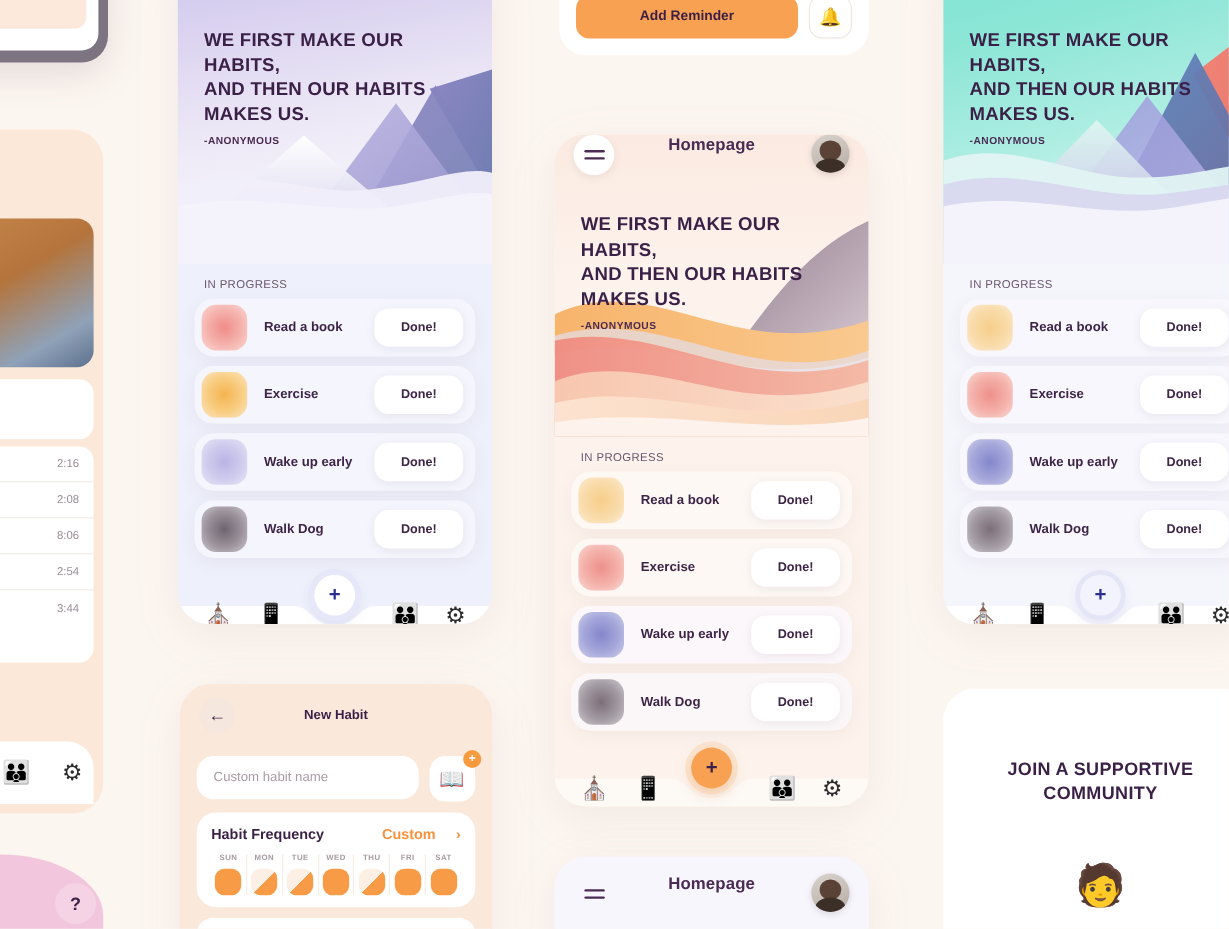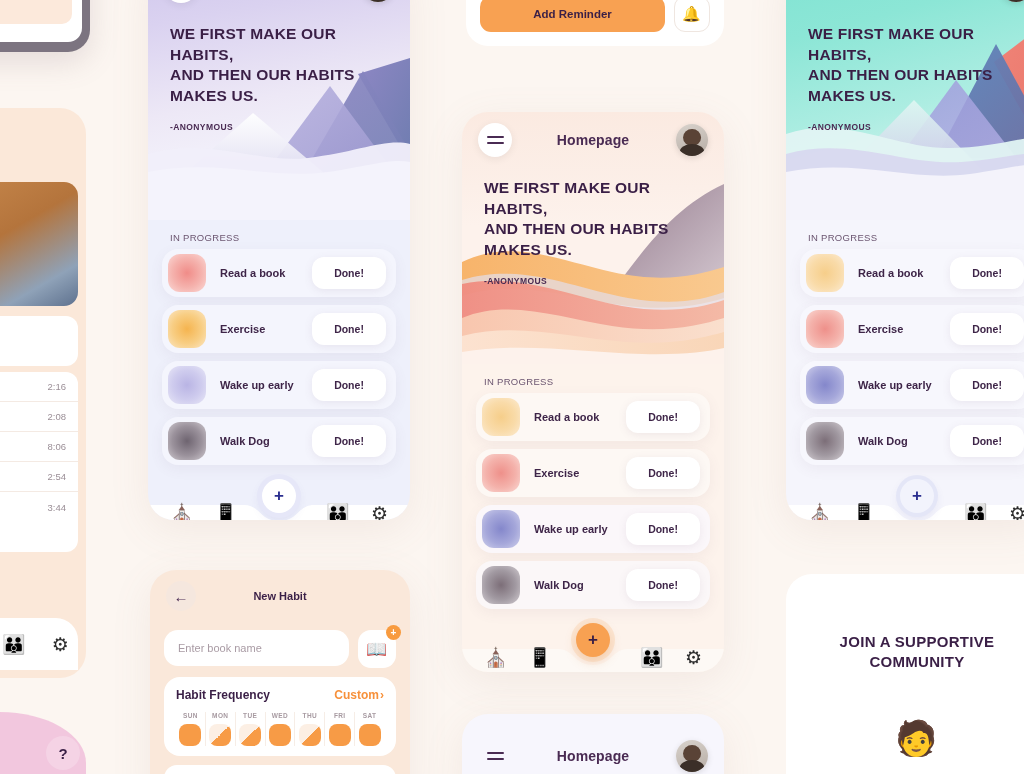--- a/index.html
+++ b/index.html
@@ -16,21 +16,21 @@
   .screen {
     position: absolute;
     background: #FFFFFF;
     border-radius: 26px;
     overflow: hidden;
     box-shadow: 0 10px 40px rgba(160,120,110,0.10);
   }
 
   
   .phone-header {
-    height: 56px; display: flex; align-items: center;
+    height: 56px; display: flex; align-items: flex-start;
     padding: 0 16px; position: relative; flex: none;
   }
   .burger {
     width: 34px; height: 34px; border-radius: 50%;
     display: flex; flex-direction: column; justify-content: center;
     align-items: center; gap: 4px;
   }
   .burger.onwhite { background: #FFFFFF; box-shadow: 0 2px 8px rgba(0,0,0,.07); }
   .burger i { display: block; width: 17px; height: 2.4px; background: #4A2B53; border-radius: 2px; }
   .phone-title {
@@ -46,21 +46,21 @@
   }
   .avatar::before{content:"";position:absolute;left:50%;top:16%;transform:translateX(-50%);
     width:56%;height:52%;border-radius:50%;background:#5a4336;}
   .avatar::after{content:"";position:absolute;left:50%;bottom:-14%;transform:translateX(-50%);
     width:78%;height:52%;border-radius:50% 50% 0 0;background:#3b2f28;}
 
   
   .hero { position: relative; overflow: hidden; flex: none; }
   .hero-text { position: relative; z-index: 4; padding: 10px 22px 0 22px; }
   .quote { font-size: 15.5px; font-weight: 800; line-height: 1.33; color: #3A1F46; letter-spacing: .2px; }
-  .quote-author { font-size: 8.5px; font-weight: 700; color: #4A2B53; margin-top: 16px; letter-spacing: .4px; }
+  .quote-author { font-size: 8.5px; font-weight: 700; color: #4A2B53; margin-top: 6px; letter-spacing: .4px; }
   .mtn { position: absolute; z-index: 2; }
 
   
   .inprogress {
     font-size: 9.5px; letter-spacing: .3px; color: #6B5570;
     padding: 12px 22px 6px 22px; flex: none; font-weight: 500;
   }
 
   
   .habits { padding: 0 14px; display: flex; flex-direction: column; gap: 8px; flex: none; }
@@ -119,21 +119,21 @@
   .nh-badge {
     position: absolute; top: -5px; right: -5px; width: 15px; height: 15px;
     border-radius: 50%; background: #F89B3F; color: #fff;
     font-size: 10px; font-weight: 700; display: flex;
     align-items: center; justify-content: center; line-height: 1;
   }
   .freq-card { background: #FFFFFF; border-radius: 16px; padding: 11px 12px 10px 12px; }
   .freq-top { display: flex; align-items: flex-start; }
   .freq-label { font-size: 12px; font-weight: 700; color: #3A1F46; }
   .freq-custom { margin-left: auto; font-size: 12px; font-weight: 700; color: #F7913B;
-    display: flex; align-items: center; gap: 1px; }
+    display: flex; align-items: center; gap: 17px; }
   .days { display: flex; margin-top: 10px; }
   .day { flex: 1; display: flex; flex-direction: column; align-items: center; gap: 5px;
     border-right: 1px solid #F6EDE6; }
   .day:last-child { border-right: none; }
   .day-lbl { font-size: 6.5px; font-weight: 700; color: #A79AA1; letter-spacing: .4px; }
   .day-dot { width: 22px; height: 22px; border-radius: 8px; background: #F79B46; }
   .day-dot.half {
     background: linear-gradient(135deg, #FCEFE4 0%, #FCEFE4 50%, #F79B46 50%, #F79B46 100%);
   }
   .nh-stub { background: #FFFFFF; border-radius: 16px; height: 26px; }
@@ -339,21 +339,21 @@
     </div>
   </div>
 
   <div class="screen" style="left:150px;top:570px;width:260px;height:240px;background:#FAE8DA;">
     <div class="nh-header">
       <div class="back-btn">←</div>
       <div class="nh-title">New Habit</div>
     </div>
     <div class="nh-body">
       <div class="nh-row">
-        <div class="nh-input">Enter book name</div>
+        <div class="nh-input">Custom habit name</div>
         <div class="nh-iconbtn">
           <span style="color:#4A2353;">📖</span>
           <span class="nh-badge">+</span>
         </div>
       </div>
 
       <div class="freq-card">
         <div class="freq-top">
           <span class="freq-label">Habit Frequency</span>
           <span class="freq-custom">

